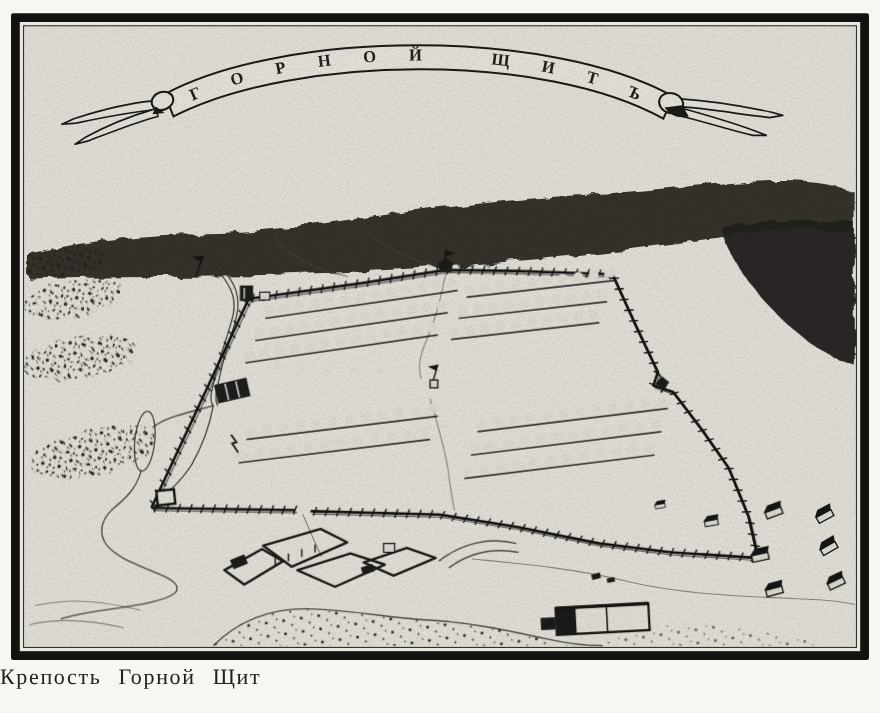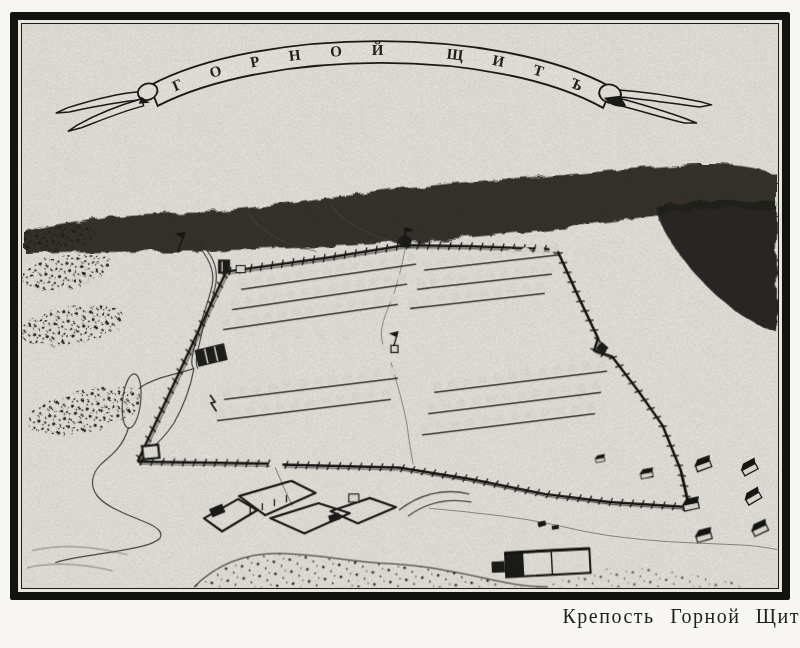--- a/index.html
+++ b/index.html
@@ -3,21 +3,21 @@
 <meta charset="utf-8">
 <style>
   html,body{margin:0;padding:0}
   body{width:800px;height:648px;background:#f7f6f2;position:relative;overflow:hidden;
        font-family:"Liberation Serif",serif;}
   .frame{position:absolute;left:10px;top:12px;width:780px;height:588px;background:#121210;
          padding:8px;box-sizing:border-box;border-radius:2px;}
   .frame-gap{width:100%;height:100%;background:#e9e6df;padding:3px;box-sizing:border-box;}
   .frame-inner{width:100%;height:100%;border:1.5px solid #1c1c1a;box-sizing:border-box;position:relative;}
   .frame-inner svg{position:absolute;inset:0;width:100%;height:100%;}
-  .caption{position:absolute;top:605px;left:0;width:100%;text-align:right;
+  .caption{position:absolute;top:605px;left:0;width:100%;text-align:left;
            font-size:20px;color:#20201e;letter-spacing:1.5px;word-spacing:9px;}
   
   .wall{fill:none;stroke:#141412;stroke-width:2.4;stroke-linejoin:round;}
   .wall-shadow{fill:none;stroke:#2d2b28;stroke-width:1.1;opacity:.7;}
   .tick{stroke:#141412;stroke-width:1.25;}
   .rowline{stroke:#181816;stroke-width:1.5;opacity:.85;}
   .stream{fill:none;stroke:#32302b;stroke-width:1.2;opacity:.85;}
   .faint{fill:none;stroke:#545048;stroke-width:1;opacity:.6;}
   .pen{fill:none;stroke:#1d1c19;stroke-width:2.2;stroke-linejoin:round;}
   .contour{fill:none;stroke:#2b2a26;stroke-width:1.3;opacity:.8;}

